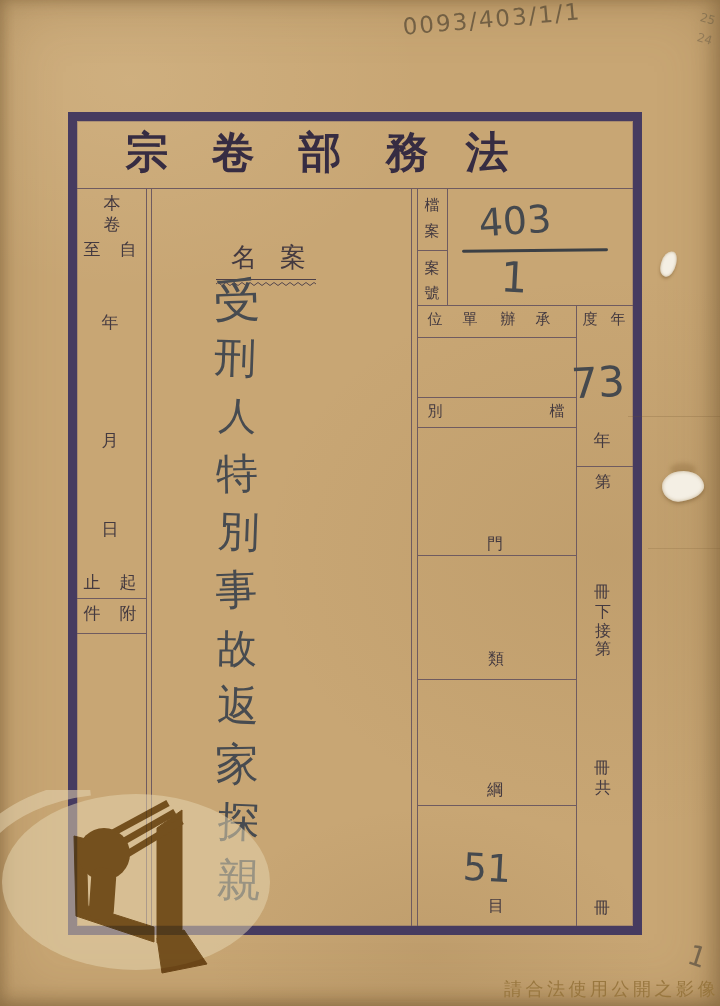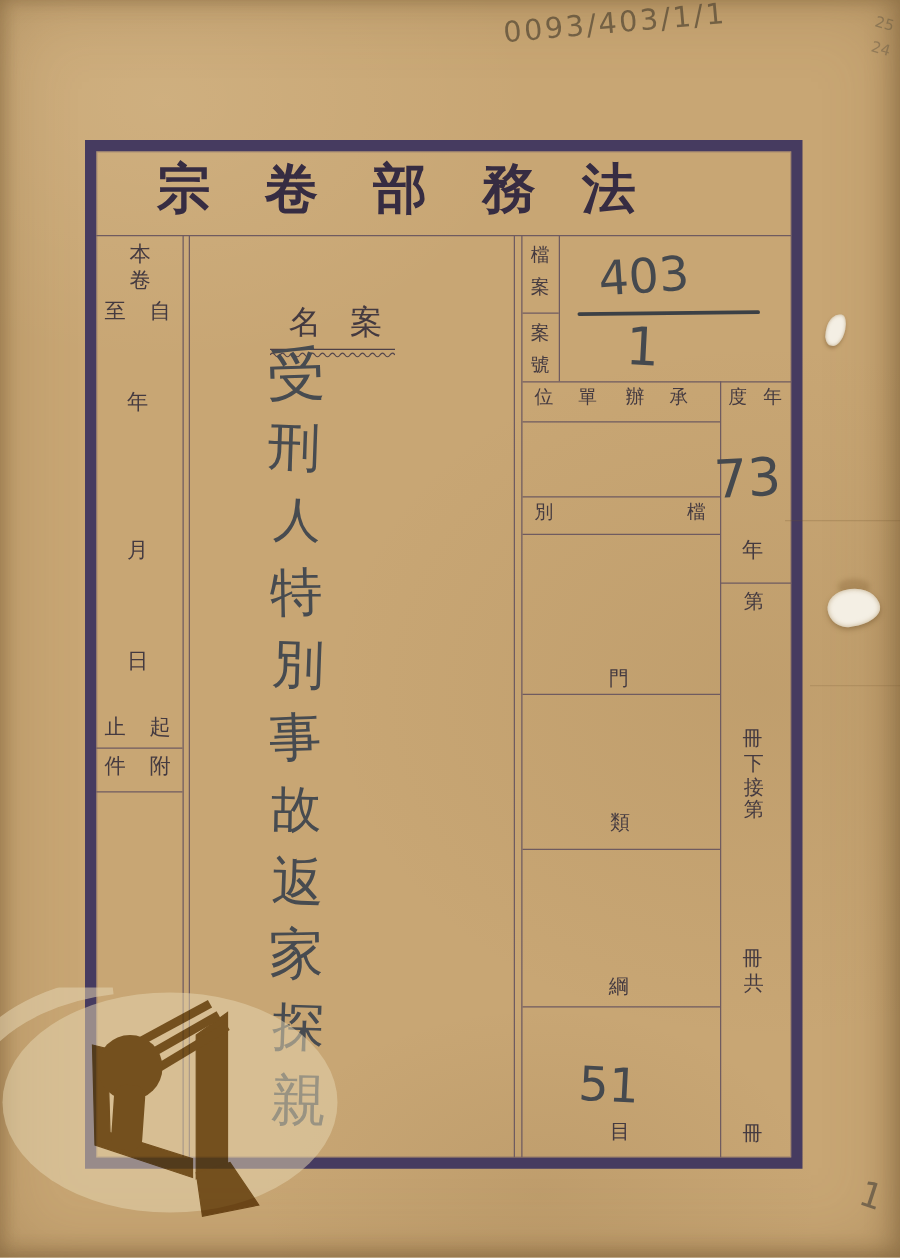--- a/index.html
+++ b/index.html
@@ -180,14 +180,15 @@
       <path d="M111 62 L181 22" fill="none" stroke-width="7"></path>
       <path d="M120 72 L188 31" fill="none" stroke-width="7"></path>
       <polygon points="80,46 92,49 94,116 160,137 160,152 82,126"></polygon>
       <circle cx="110" cy="64" r="26" stroke="none"></circle>
       <rect x="96" y="78" width="25" height="52" rx="9" transform="rotate(4 108 104)" stroke="none"></rect>
       <polygon points="163,148 190,140 213,174 168,183"></polygon>
     </g>
   </svg>
 
   <div class="pencil" style="left:688px;top:943px;font-size:28px;color:rgba(100,88,70,.8);transform:rotate(18deg);">1</div>
+  <div class="notice">請合法使用公開之影像</div>
 
 </div>
 
 </body></html>

